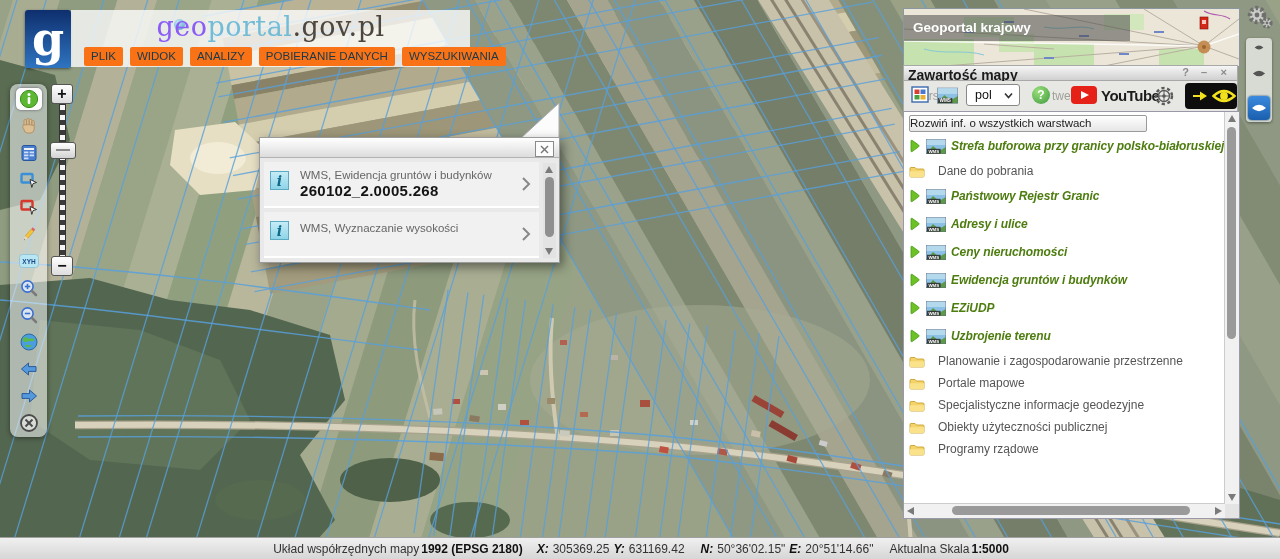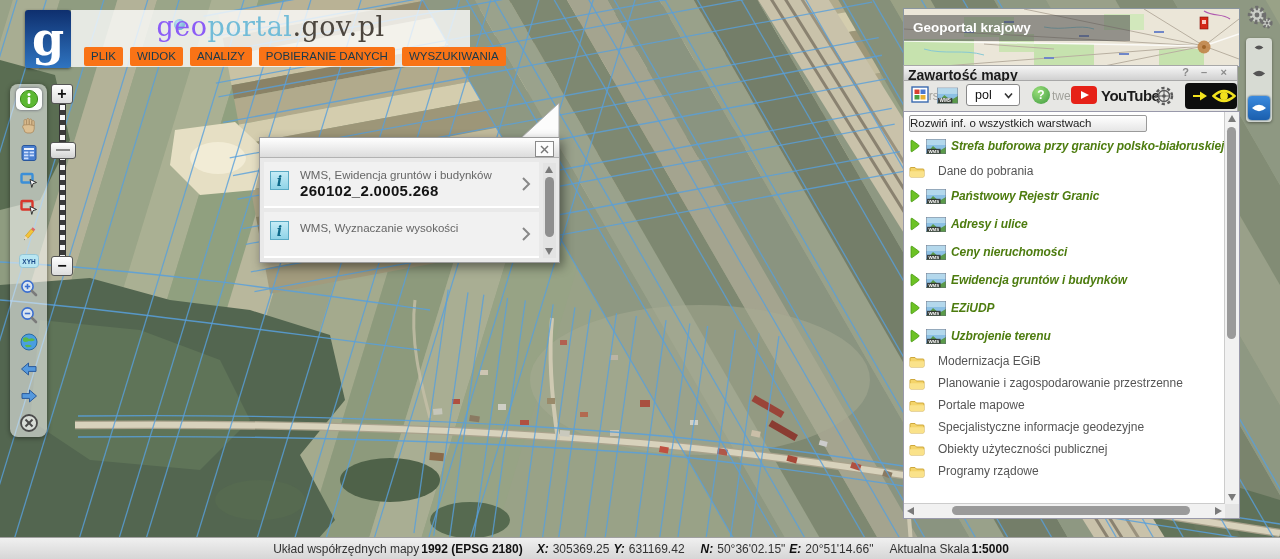--- a/index.html
+++ b/index.html
@@ -660,26 +660,20 @@
           </svg>
           <svg width="20" height="15" viewBox="0 0 20 15">
             <use href="#sym-wms"></use>
           </svg>
           <span class="lbl">Uzbrojenie terenu</span>
         </div>
       <div class="lrow folder">
           <svg width="16" height="13" viewBox="0 0 16 13">
             <use href="#sym-folder"></use>
           </svg>
-          <span class="lbl">Modernizacja EGiB</span>
-        </div>
-      <div class="lrow folder">
-          <svg width="16" height="13" viewBox="0 0 16 13">
-            <use href="#sym-folder"></use>
-          </svg>
           <span class="lbl">Planowanie i zagospodarowanie przestrzenne</span>
         </div>
       <div class="lrow folder">
           <svg width="16" height="13" viewBox="0 0 16 13">
             <use href="#sym-folder"></use>
           </svg>
           <span class="lbl">Portale mapowe</span>
         </div>
       <div class="lrow folder">
           <svg width="16" height="13" viewBox="0 0 16 13">

